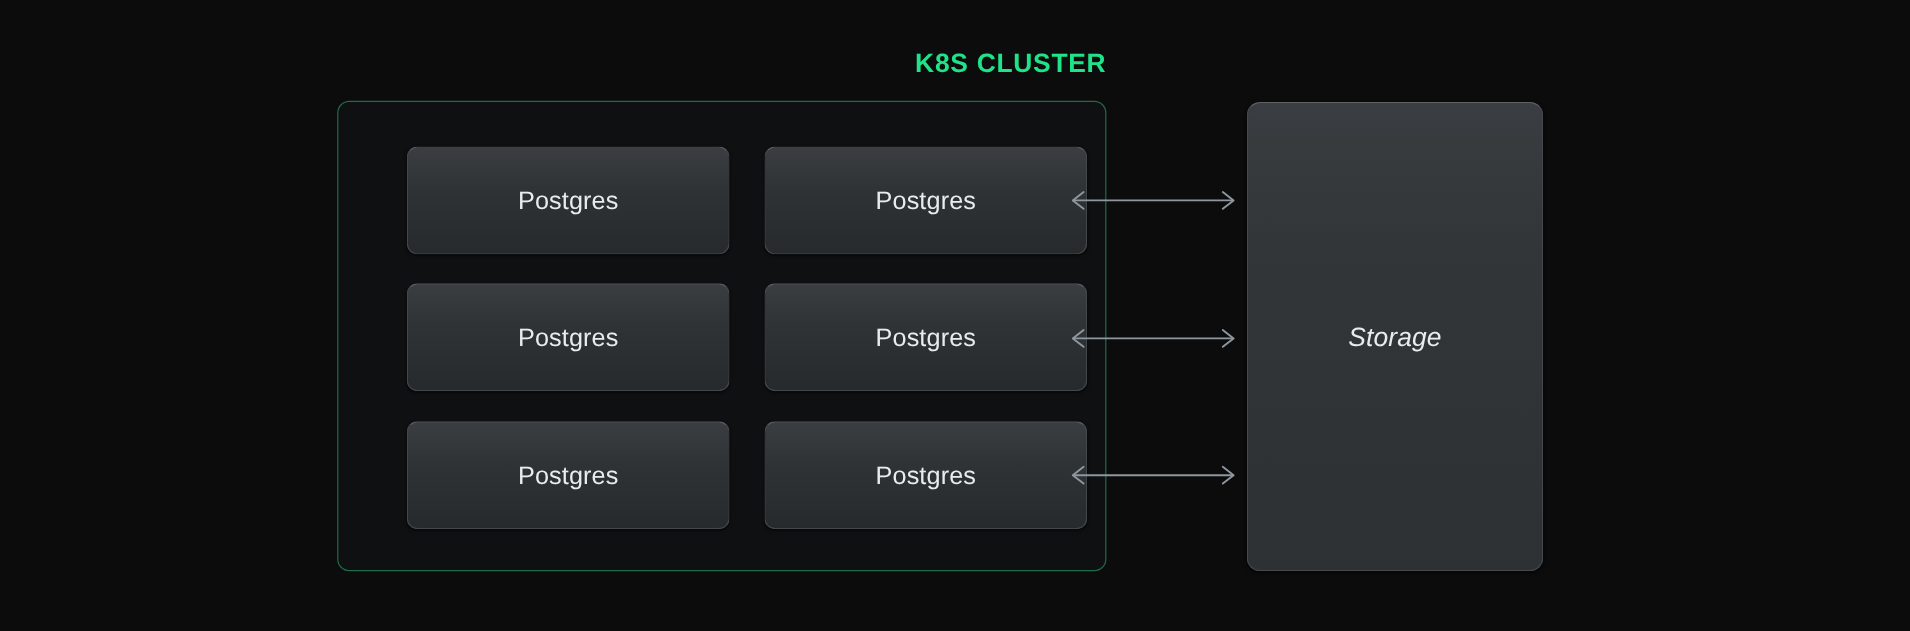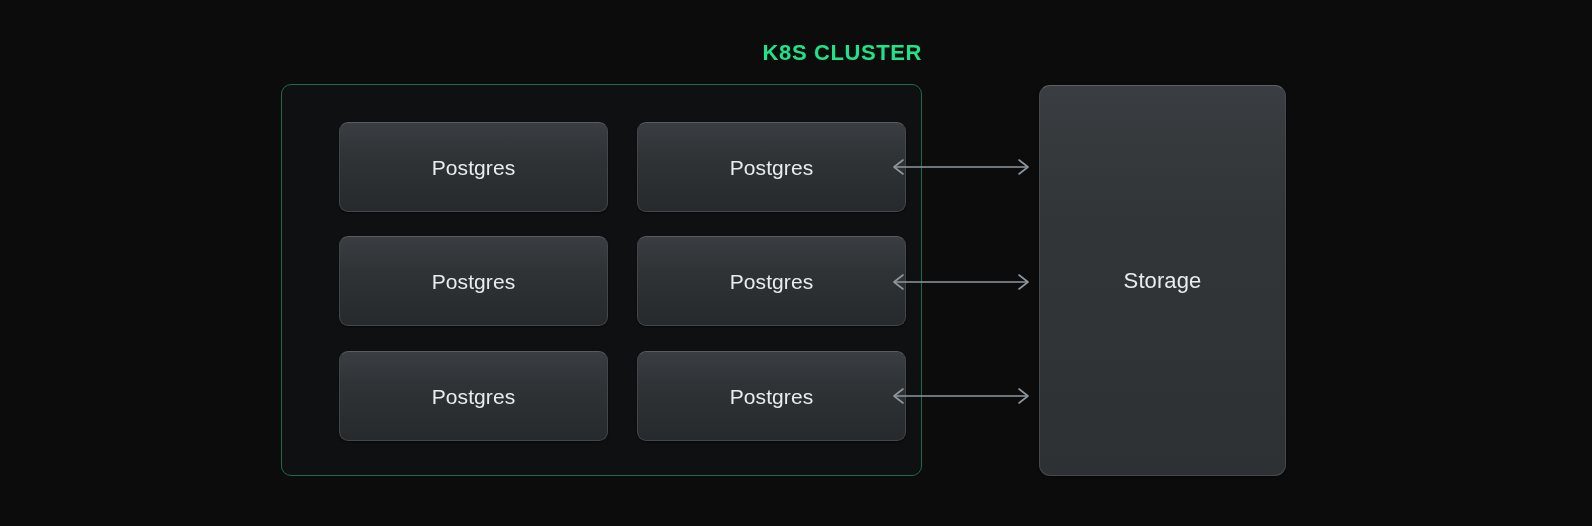--- a/index.html
+++ b/index.html
@@ -119,20 +119,21 @@
     align-items: center;
     justify-content: center;
   }
 
   .storage-label {
     color: #e9ecef;
     font-size: 22px;
     font-weight: 400;
     line-height: 1;
     letter-spacing: 0.1px;
+    font-style: italic;
   }
 </style>
 </head>
 <body>
 
 <div id="diagram">
 
   <div class="cluster-title">K8S CLUSTER</div>
 
   <div class="cluster-box"></div>

